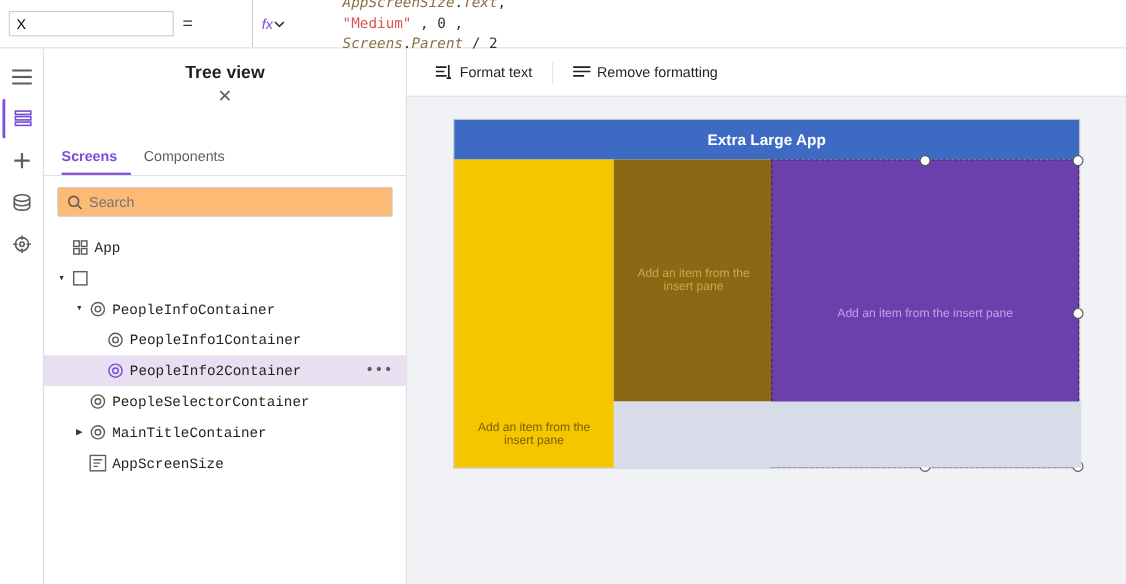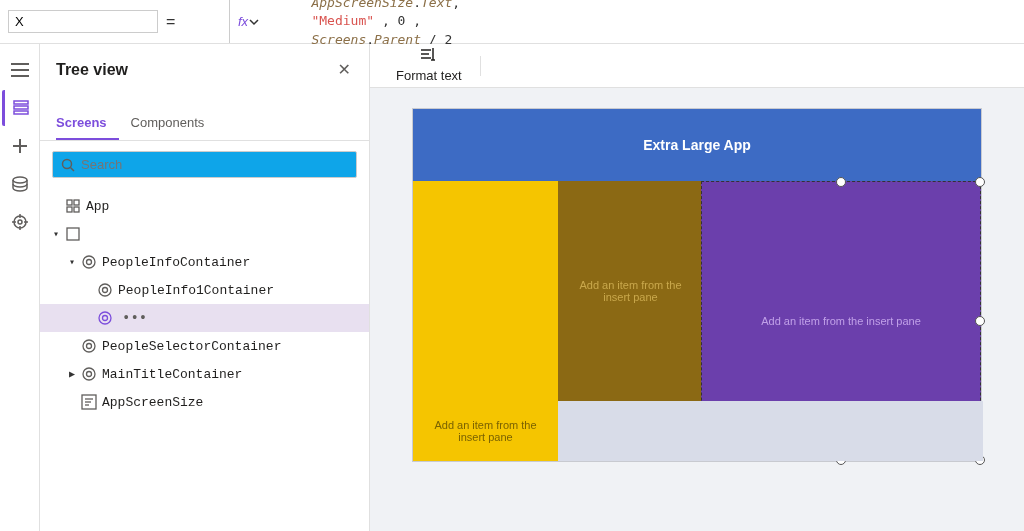--- a/index.html
+++ b/index.html
@@ -44,41 +44,42 @@
       cursor: pointer; color: #605e5c; border-radius: 2px; margin-bottom: 2px;
     }
     .sidebar-icon-item.active { border-left: 3px solid #7c4ddc; color: #7c4ddc; }
 
     
     .tree-panel {
       width: 330px; background: #fff; border-right: 1px solid #e0e0e0;
       display: flex; flex-direction: column; flex-shrink: 0;
     }
     .tree-header {
-      display: flex; align-items: center; justify-content: space-between;
+      display: flex; align-items: center; 
       padding: 14px 16px 8px 16px;
+      flex-direction: column;
     }
     .tree-title {
       font-size: 16px; font-weight: 600; color: #201f1e;
     }
     .tree-close-btn {
       background: none; border: none; cursor: pointer; font-size: 16px; color: #605e5c; padding: 2px;
     }
     .tree-tabs {
       display: flex; border-bottom: 1px solid #e0e0e0; padding: 0 16px;
     }
     .tree-tab {
       padding: 6px 12px 8px 0; margin-right: 12px; cursor: pointer; font-size: 13px; color: #605e5c;
       border-bottom: 2px solid transparent;
       margin-top: 20px;
     }
     .tree-tab.active { color: #7c4ddc; border-bottom: 2px solid #7c4ddc; font-weight: 600; }
     .tree-search {
       margin: 10px 12px; display: flex; align-items: center;
-      border: 1px solid #ccc; border-radius: 2px; padding: 5px 8px; background: #0ea5e9;
+      border: 1px solid #ccc; border-radius: 2px; padding: 5px 8px; background: #fdba74;
     }
     .tree-search input {
       border: none; outline: none; font-size: 13px; flex: 1; background: transparent;
     }
     .tree-body { flex: 1; overflow-y: auto; padding: 4px 0; font-family: Liberation Mono, monospace; }
     .tree-node {
       display: flex; align-items: center; padding: 4px 8px; cursor: pointer; min-height: 28px;
     }
     .tree-node.selected { background: #e8e0f0; }
     .tree-node-indent { display: inline-block; }
@@ -90,33 +91,33 @@
     
     .canvas-area {
       flex: 1; display: flex; flex-direction: column; background: #f0f2f5; overflow: hidden;
     }
     .canvas-toolbar {
       display: flex; align-items: center; background: #fff; border-bottom: 1px solid #e0e0e0;
       padding: 0 16px; height: 44px; gap: 4px;
     }
     .toolbar-btn {
       display: flex; align-items: center; gap: 6px; padding: 6px 10px; border: none;
-      background: none; cursor: pointer; font-size: 13px; color: #201f1e; border-radius: 2px; flex-direction: column;
+      background: none; cursor: pointer; font-size: 13px; color: #201f1e; border-radius: 2px;
     }
     .toolbar-separator { width: 1px; height: 20px; background: #e0e0e0; margin: 0 4px; }
 
     
     .canvas-viewport {
       flex: 1; overflow: auto; padding: 20px; display: flex; align-items: flex-start; justify-content: center;
     }
     .app-canvas {
       width: 570px; background: #e8eaf0; position: relative; border: 1px solid #c8cad0;
     }
     .app-header-bar {
-      background: #3d6bc4; color: #fff; text-align: center; padding: 28px; font-size: 14px; font-weight: 600;
+      background: #3d6bc4; color: #fff; text-align: center; padding: 10px; font-size: 14px; font-weight: 600;
     }
     .app-body {
       display: flex; position: relative;
     }
     .panel-yellow {
       background: #f5c500; width: 145px; min-height: 260px;
       display: flex; align-items: flex-end; justify-content: center; padding: 8px;
     }
     .panel-yellow-text {
       font-size: 11px; color: #7a6200; text-align: center; padding-bottom: 10px;
@@ -271,20 +272,21 @@
 
       <div class="tree-node selected">
         <span class="tree-node-indent" style="width:32px;"></span>
         <span class="tree-node-expand"></span>
         <span class="tree-node-icon">
           <svg width="16" height="16" viewBox="0 0 16 16">
               <circle cx="8" cy="8" r="6" fill="none" stroke="#7c4ddc" stroke-width="1.3"></circle>
               <circle cx="8" cy="8" r="2.5" fill="none" stroke="#7c4ddc" stroke-width="1.3"></circle>
             </svg>
         </span>
+        <span class="tree-node-label">PeopleInfo2Container</span>
         <span class="tree-node-menu">•••</span>
       </div>
 
       <div class="tree-node">
         <span class="tree-node-indent" style="width:16px;"></span>
         <span class="tree-node-expand"></span>
         <span class="tree-node-icon">
           <svg width="16" height="16" viewBox="0 0 16 16">
               <circle cx="8" cy="8" r="6" fill="none" stroke="#605e5c" stroke-width="1.3"></circle>
               <circle cx="8" cy="8" r="2.5" fill="none" stroke="#605e5c" stroke-width="1.3"></circle>
@@ -328,20 +330,28 @@
         <svg width="16" height="14" viewBox="0 0 16 14">
           <line x1="0" y1="2" x2="10" y2="2" stroke="#201f1e" stroke-width="1.5"></line>
           <line x1="0" y1="6" x2="8" y2="6" stroke="#201f1e" stroke-width="1.5"></line>
           <line x1="0" y1="10" x2="10" y2="10" stroke="#201f1e" stroke-width="1.5"></line>
           <line x1="12" y1="0" x2="12" y2="12" stroke="#201f1e" stroke-width="1.5"></line>
           <line x1="10" y1="12" x2="14" y2="12" stroke="#201f1e" stroke-width="1.5"></line>
         </svg>
         <span>Format text</span>
       </button>
       <div class="toolbar-separator"></div>
+      <button class="toolbar-btn">
+        <svg width="16" height="14" viewBox="0 0 16 14">
+          <line x1="0" y1="2" x2="16" y2="2" stroke="#201f1e" stroke-width="1.5"></line>
+          <line x1="0" y1="6" x2="16" y2="6" stroke="#201f1e" stroke-width="1.5"></line>
+          <line x1="0" y1="10" x2="10" y2="10" stroke="#201f1e" stroke-width="1.5"></line>
+        </svg>
+        <span>Remove formatting</span>
+      </button>
     </div>
 
     <div class="canvas-viewport">
       <div class="app-canvas">
         <div class="app-header-bar">Extra Large App</div>
         <div class="app-body" style="height:280px;">
 
           <div class="panel-yellow">
             <div class="panel-yellow-text">Add an item from the insert pane</div>
           </div>

